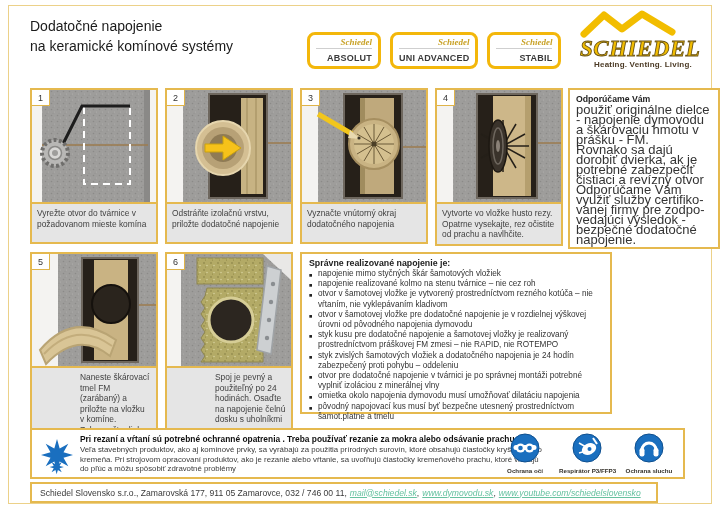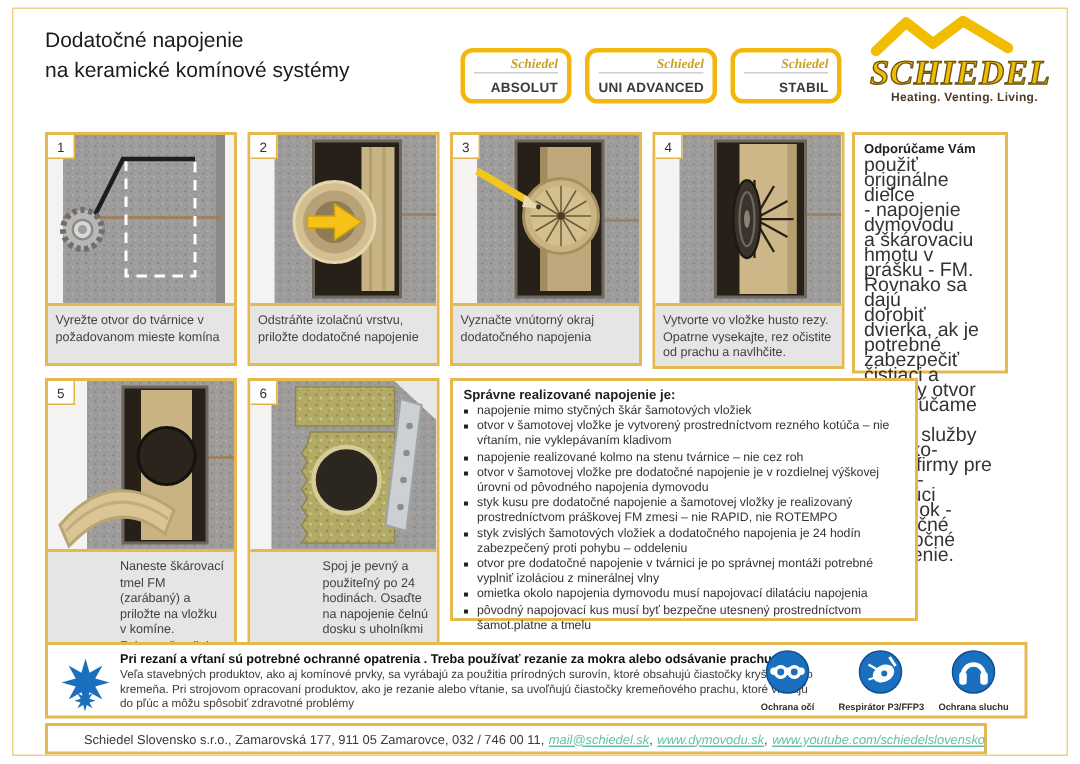--- a/index.html
+++ b/index.html
@@ -21,21 +21,21 @@
 
   
   .panel{position:absolute;width:128px;background:#fff;border:2px solid #e5b94f;box-sizing:border-box;}
   .panel .img{position:relative;height:112px;overflow:hidden;background:#f4f3f1;}
   .panel .num{position:absolute;left:0;top:0;width:17px;height:15px;background:#fff;border-right:1px solid #dfb44a;border-bottom:1px solid #dfb44a;font-size:9px;color:#333;display:flex;align-items:center;justify-content:center;z-index:2;}
   .panel .caption{border-top:2px solid #e5b94f;background:#e5e5e5;padding:4px 5px;font-size:8.4px;line-height:1.25;color:#424242;}
   .row1 .caption{min-height:30px;}
   .row2 .caption{min-height:46px;padding-left:48px;}
 
   
-  .advice{position:absolute;left:568px;top:88px;width:104px;height:161px;border:2px solid #e5b94f;box-sizing:border-box;background:#fff;padding:4px 6px;}
+  .advice{position:absolute;left:568px;top:88px;width:152px;height:161px;border:2px solid #e5b94f;box-sizing:border-box;background:#fff;padding:4px 6px;}
   .advice .h{font-size:8.7px;font-weight:bold;color:#222;}
   .advice .b{font-size:13px;line-height:10px;color:#333;white-space:pre-line;margin-top:1px;}
 
   
   .checklist{position:absolute;left:300px;top:252px;width:312px;height:162px;border:2px solid #e5b94f;box-sizing:border-box;background:#fff;padding:4px 7px;}
   .checklist .h{font-size:8.8px;font-weight:bold;color:#222;margin-bottom:1px;}
   .checklist ul{margin:0;padding:0;list-style:none;}
   .checklist li{position:relative;padding-left:9px;font-size:8.2px;line-height:10.2px;color:#333;}
   .checklist li::before{content:"■";position:absolute;left:0;top:1px;font-size:5.5px;color:#222;}
 
@@ -43,21 +43,21 @@
   .warnbox{position:absolute;left:30px;top:428px;width:655px;height:51px;border:2px solid #e5b94f;box-sizing:border-box;background:#fff;}
   .warnbox .dust{position:absolute;left:8px;top:7px;}
   .warnbox .wtext{position:absolute;left:48px;top:4px;width:462px;}
   .warnbox .wh{font-size:8.4px;font-weight:bold;color:#111;line-height:1.2;}
   .warnbox .wb{font-size:7.8px;color:#3a3a3a;line-height:1.22;margin-top:1px;}
   .safety{position:absolute;right:6px;top:3px;display:flex;gap:6px;}
   .safety .s{width:56px;text-align:center;}
   .safety .s .lbl{font-size:6.2px;font-weight:bold;color:#33302a;margin-top:0px;white-space:nowrap;}
 
   
-  .footerbox{position:absolute;left:30px;top:482px;width:628px;height:21px;border:2px solid #e5b94f;box-sizing:border-box;background:#fff;display:flex;align-items:center;padding:0 24px;font-size:8.6px;color:#3a3a3a;white-space:nowrap;}
+  .footerbox{position:absolute;left:30px;top:482px;width:628px;height:21px;border:2px solid #e5b94f;box-sizing:border-box;background:#fff;display:flex;align-items:center;padding:0 8px;font-size:8.6px;color:#3a3a3a;white-space:nowrap;}
   .footerbox a{color:#66c2a0;text-decoration:underline;cursor:pointer;font-style:italic;}
   .footerbox .sep{margin-right:3px;}
 </style>
 </head>
 <body>
 
 <div id="page">
 
   <svg width="0" height="0" style="position:absolute" aria-hidden="true">
     <defs>
@@ -262,27 +262,27 @@
         <circle cx="100" cy="84" r="2.2" fill="#8a8e91"></circle>
       </svg>
     </div>
     <div class="caption">Spoj je pevný a použiteľný po 24 hodinách. Osaďte na napojenie čelnú dosku s uholníkmi</div>
   </div>
 
   <div class="checklist">
     <div class="h">Správne realizované napojenie je:</div>
     <ul>
       <li>napojenie mimo styčných škár šamotových vložiek</li>
+      <li>napojenie realizované kolmo na stenu tvárnice – nie cez roh</li>
       <li>otvor v šamotovej vložke je vytvorený prostredníctvom rezného kotúča – nie vŕtaním, nie vyklepávaním kladivom</li>
-      <li>napojenie realizované kolmo na stenu tvárnice – nie cez roh</li>
       <li>otvor v šamotovej vložke pre dodatočné napojenie je v rozdielnej výškovej úrovni od pôvodného napojenia dymovodu</li>
       <li>styk kusu pre dodatočné napojenie a šamotovej vložky je realizovaný prostredníctvom práškovej FM zmesi – nie RAPID, nie ROTEMPO</li>
       <li>styk zvislých šamotových vložiek a dodatočného napojenia je 24 hodín zabezpečený proti pohybu – oddeleniu</li>
       <li>otvor pre dodatočné napojenie v tvárnici je po správnej montáži potrebné vyplniť izoláciou z minerálnej vlny</li>
-      <li>omietka okolo napojenia dymovodu musí napojovací dilatáciu napojenia</li>
+      <li>omietka okolo napojenia dymovodu musí umožňovať dilatáciu napojenia</li>
       <li>pôvodný napojovací kus musí byť bezpečne utesnený prostredníctvom šamot.platne a tmelu</li>
     </ul>
   </div>
 
   <div class="warnbox">
     <svg class="dust" width="34" height="38" viewBox="0 0 34 38">
       <polygon fill="#1a6fbf" points="33,18 23.5,20.7 28.3,29.3 19.7,24.5 17,34 14.3,24.5 5.7,29.3 10.5,20.7 1,18 10.5,15.3 5.7,6.7 14.3,11.5 17,2 19.7,11.5 28.3,6.7 23.5,15.3"></polygon>
       <polygon fill="#1a6fbf" transform="translate(9,22) scale(0.45)" points="33,18 23.5,20.7 28.3,29.3 19.7,24.5 17,34 14.3,24.5 5.7,29.3 10.5,20.7 1,18 10.5,15.3 5.7,6.7 14.3,11.5 17,2 19.7,11.5 28.3,6.7 23.5,15.3"></polygon>
     </svg>
     <div class="wtext">

